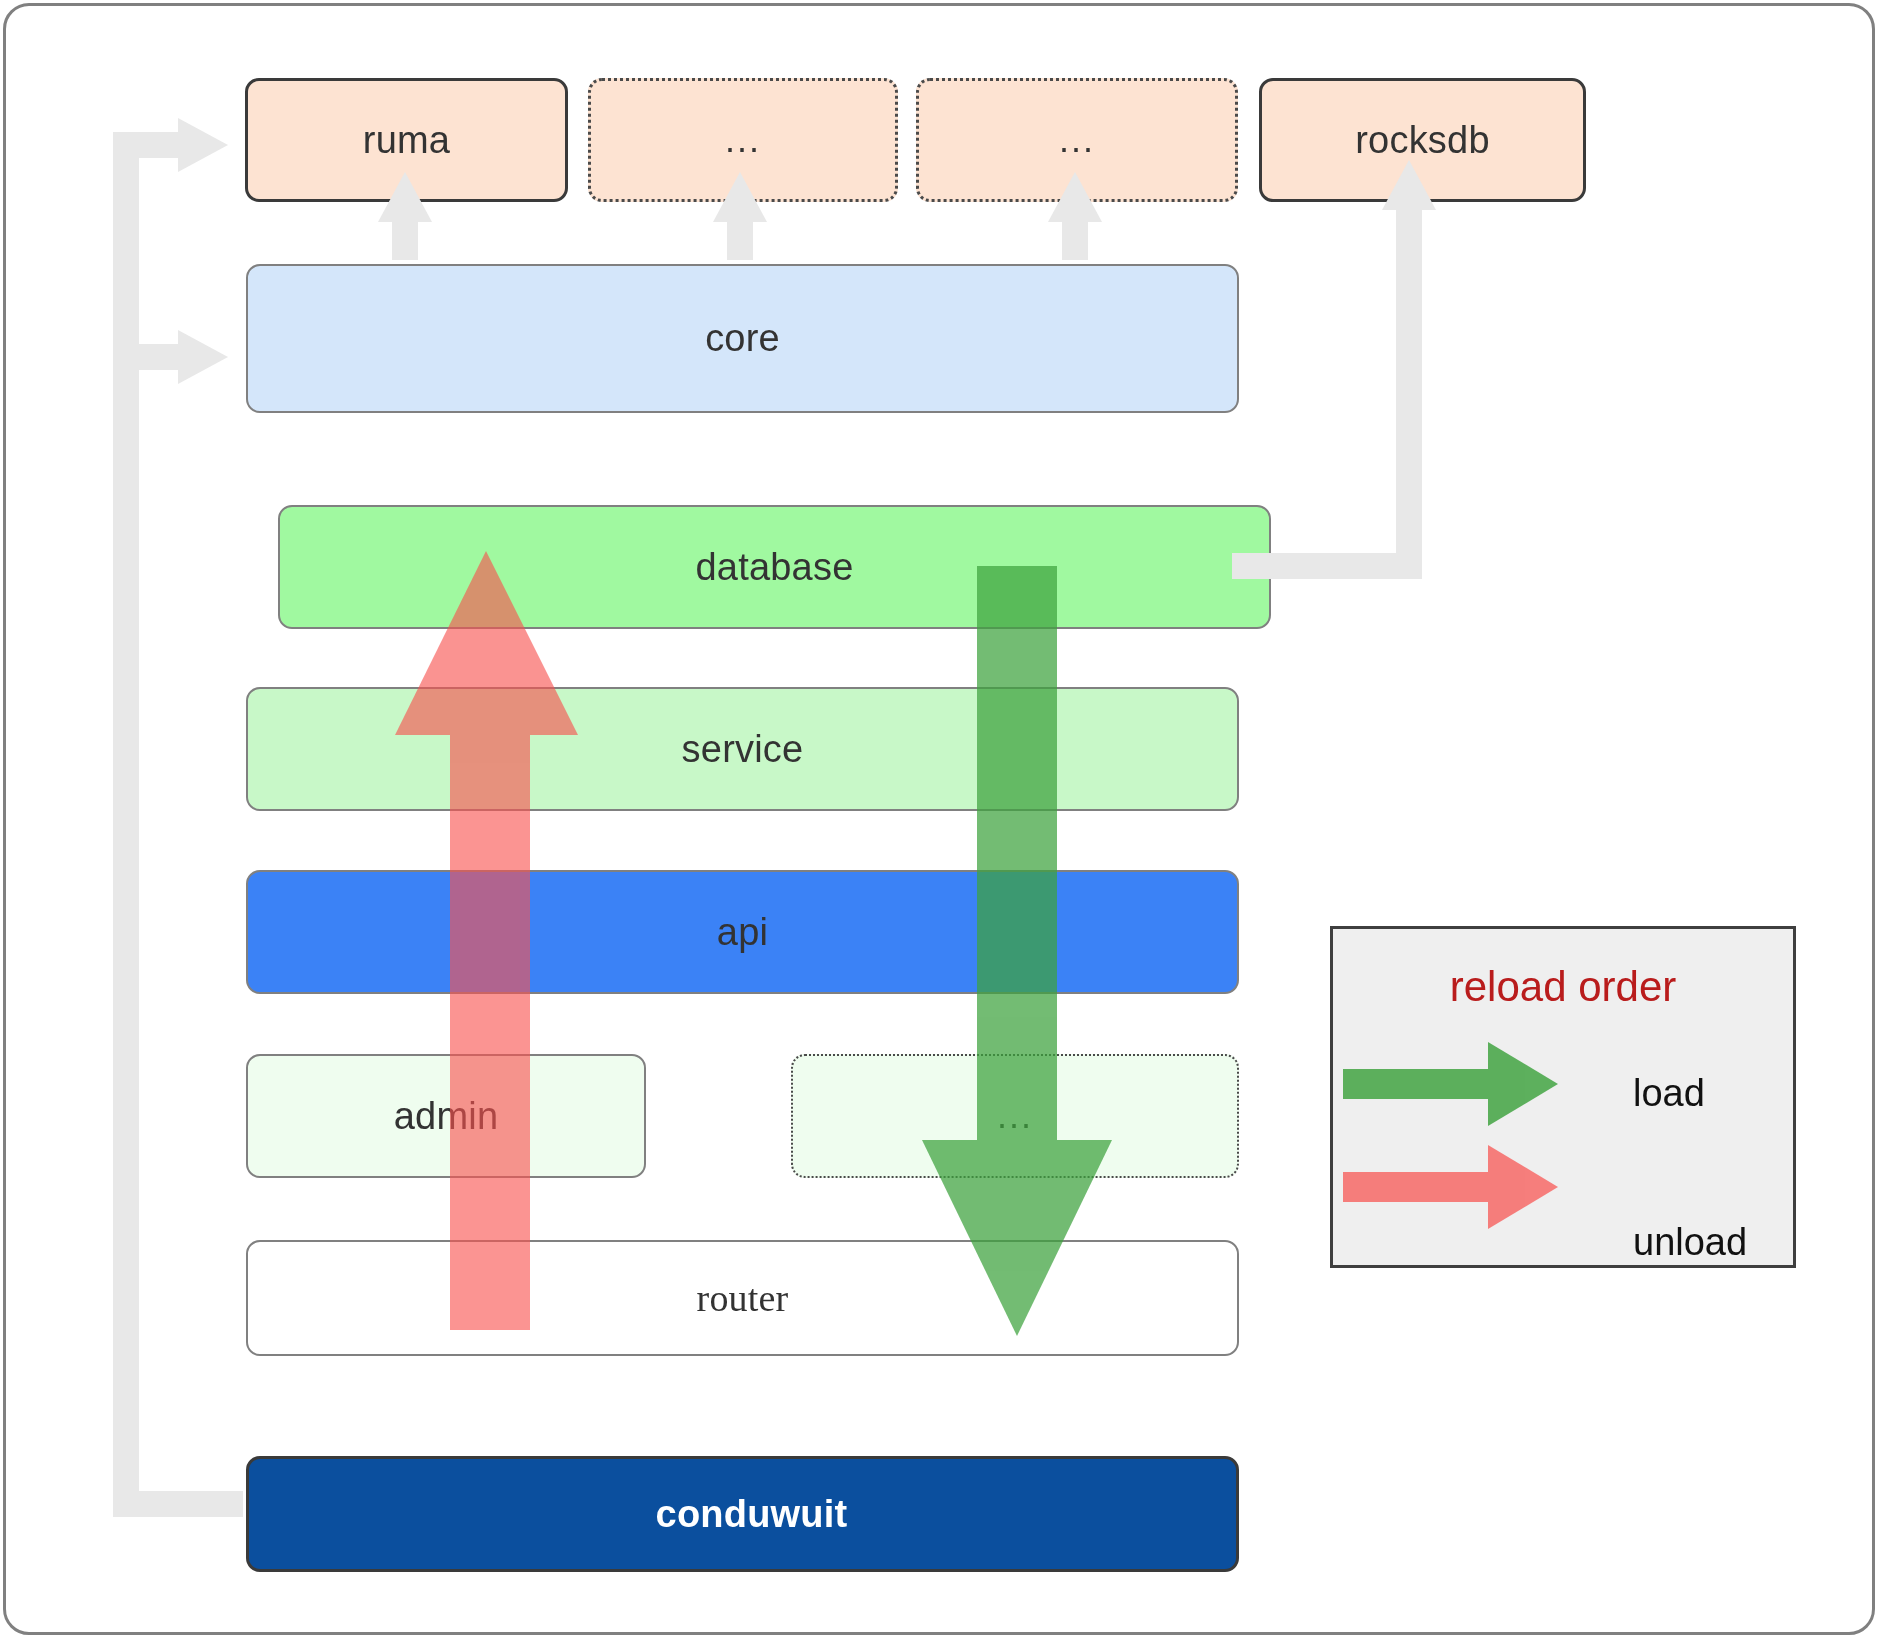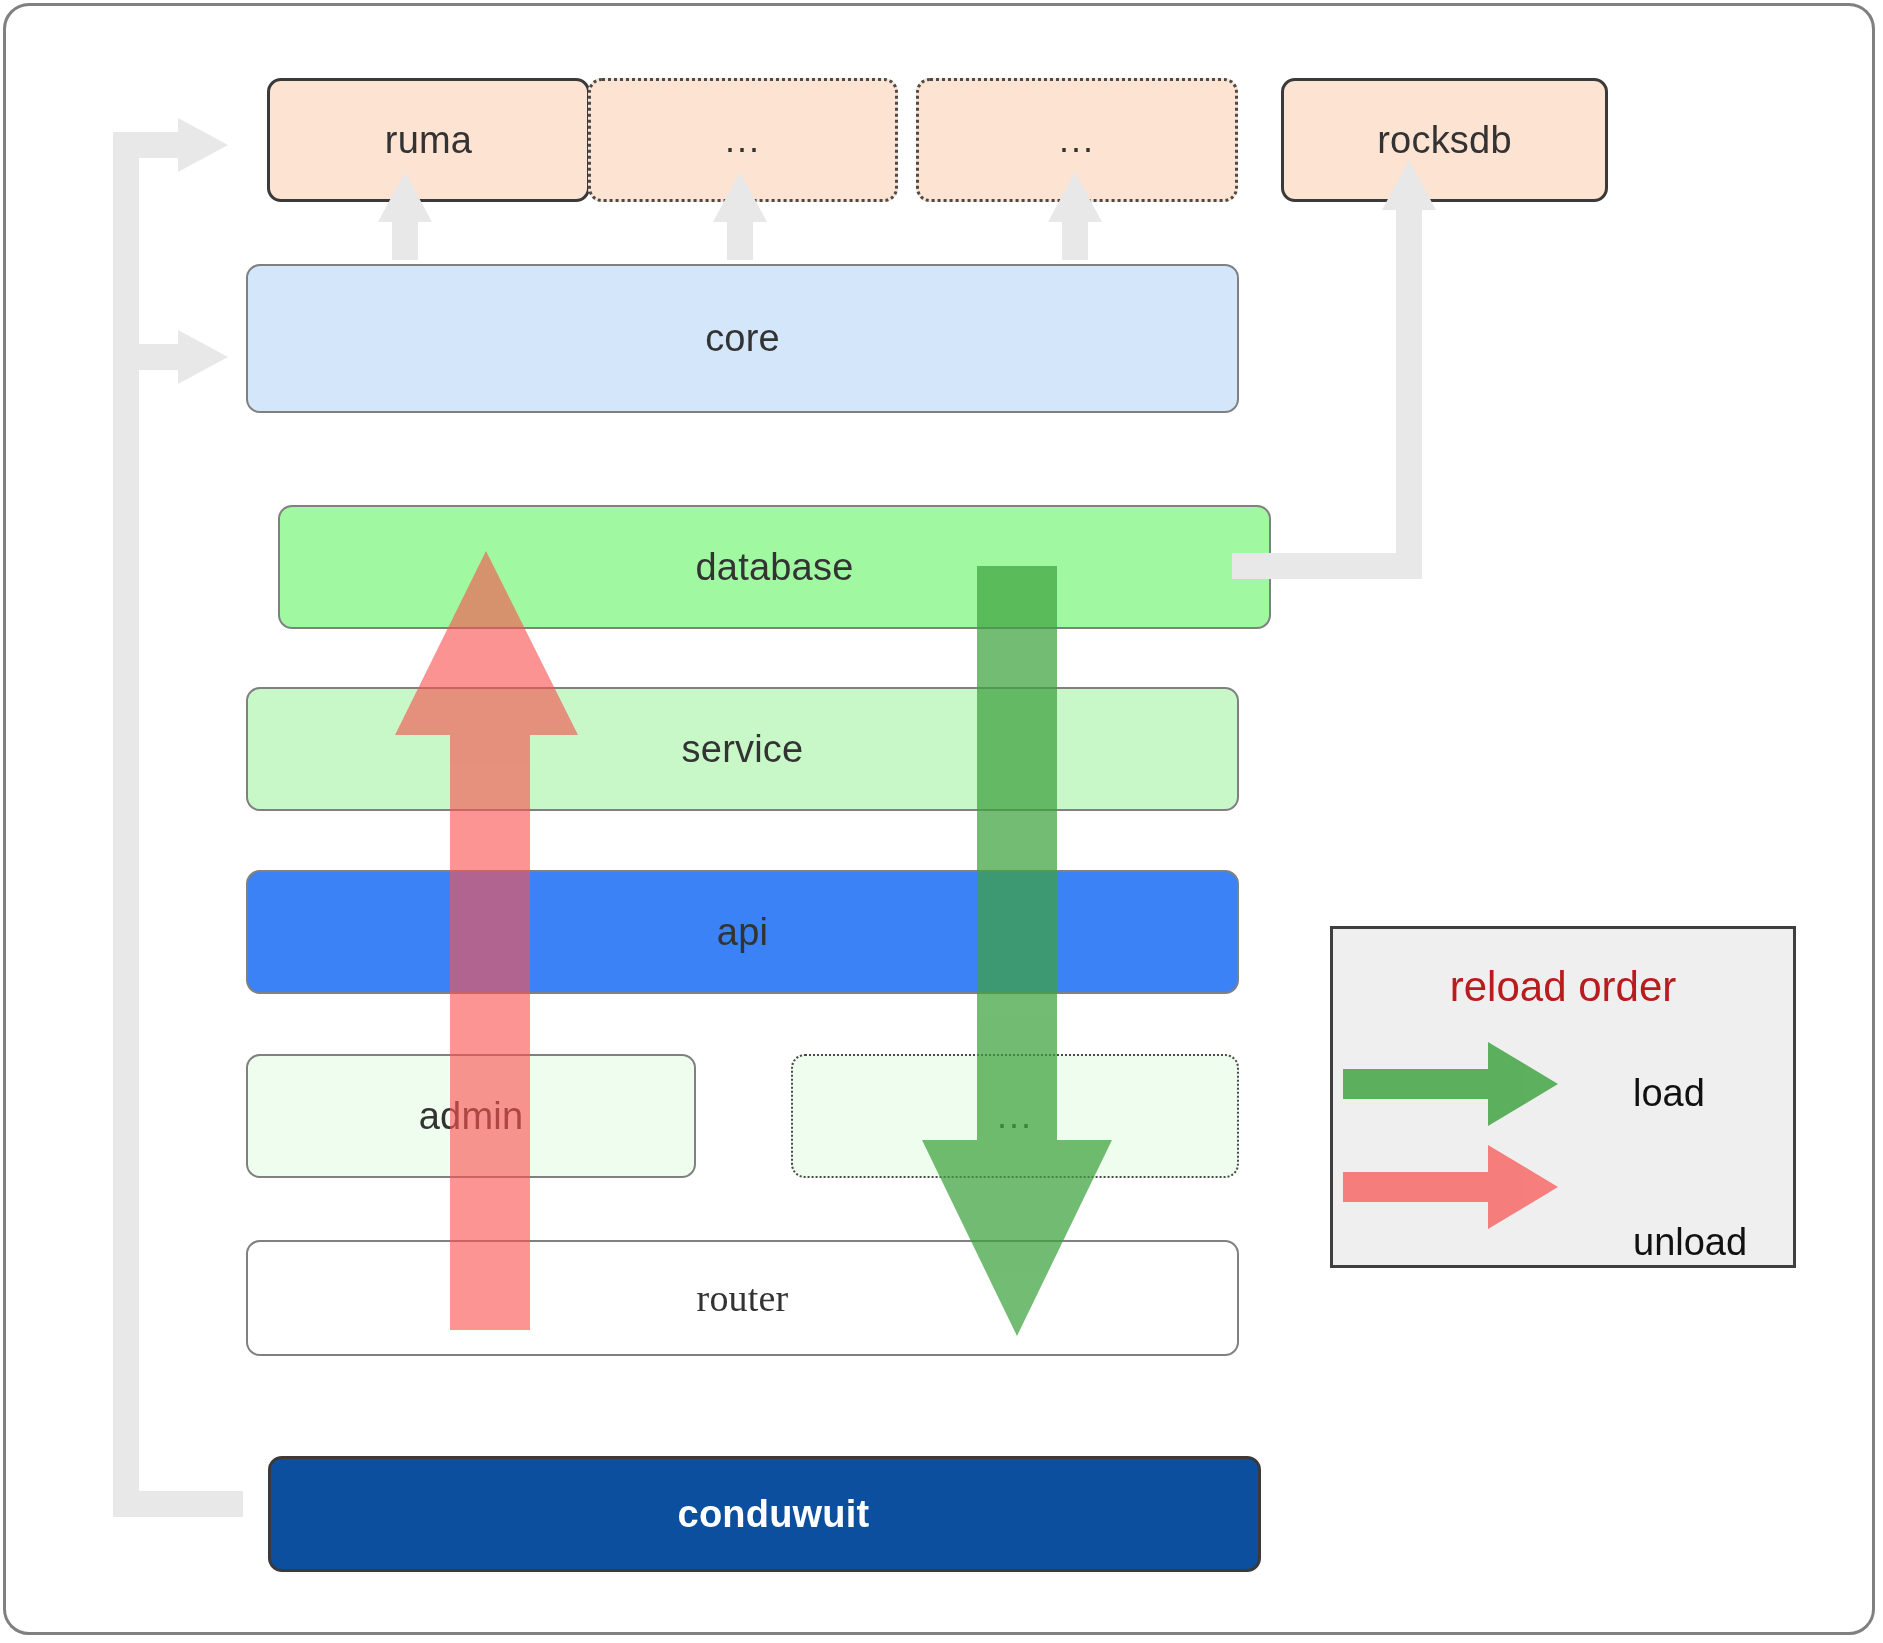--- a/index.html
+++ b/index.html
@@ -33,21 +33,21 @@
     box-sizing: border-box;
     display: flex;
     align-items: center;
     justify-content: center;
     border-radius: 14px;
     color: #333333;
     font-size: 38px;
     letter-spacing: 0.2px;
   }
   .node-solid { border: 2.5px solid #808080; }
-  .node-dark  { border: 3px solid #3a3a3a; margin-left: 22px; }
+  .node-dark  { border: 3px solid #3a3a3a; }
   .node-dotted{ border: 3px dotted #4a4a4a; }
   .node-thin  { border: 2px solid #808080; font-family: Liberation Serif, serif; }
 
   .dots {
     font-size: 36px;
     letter-spacing: 2px;
     line-height: 0.4;
   }
 
   
@@ -160,21 +160,21 @@
     </div>
 
     <div class="node node-solid" style="left:246px; top:687px; width:993px; height:124px; background:#c8f8c8;">
       <span>service</span>
     </div>
 
     <div class="node node-solid" style="left:246px; top:870px; width:993px; height:124px; background:#3b82f6;">
       <span>api</span>
     </div>
 
-    <div class="node node-solid" style="left:246px; top:1054px; width:450px; height:124px; background:#effdef;">
+    <div class="node node-solid" style="left:246px; top:1054px; width:400px; height:124px; background:#effdef;">
       <span>admin</span>
     </div>
 
     <div class="node node-dotted" style="left:791px; top:1054px; width:448px; height:124px; background:#effdef; border-width:2.5px;">
       <span class="dots">...</span>
     </div>
 
     <div class="node node-thin" style="left:246px; top:1240px; width:993px; height:116px; background:#ffffff;">
       <span>router</span>
     </div>

